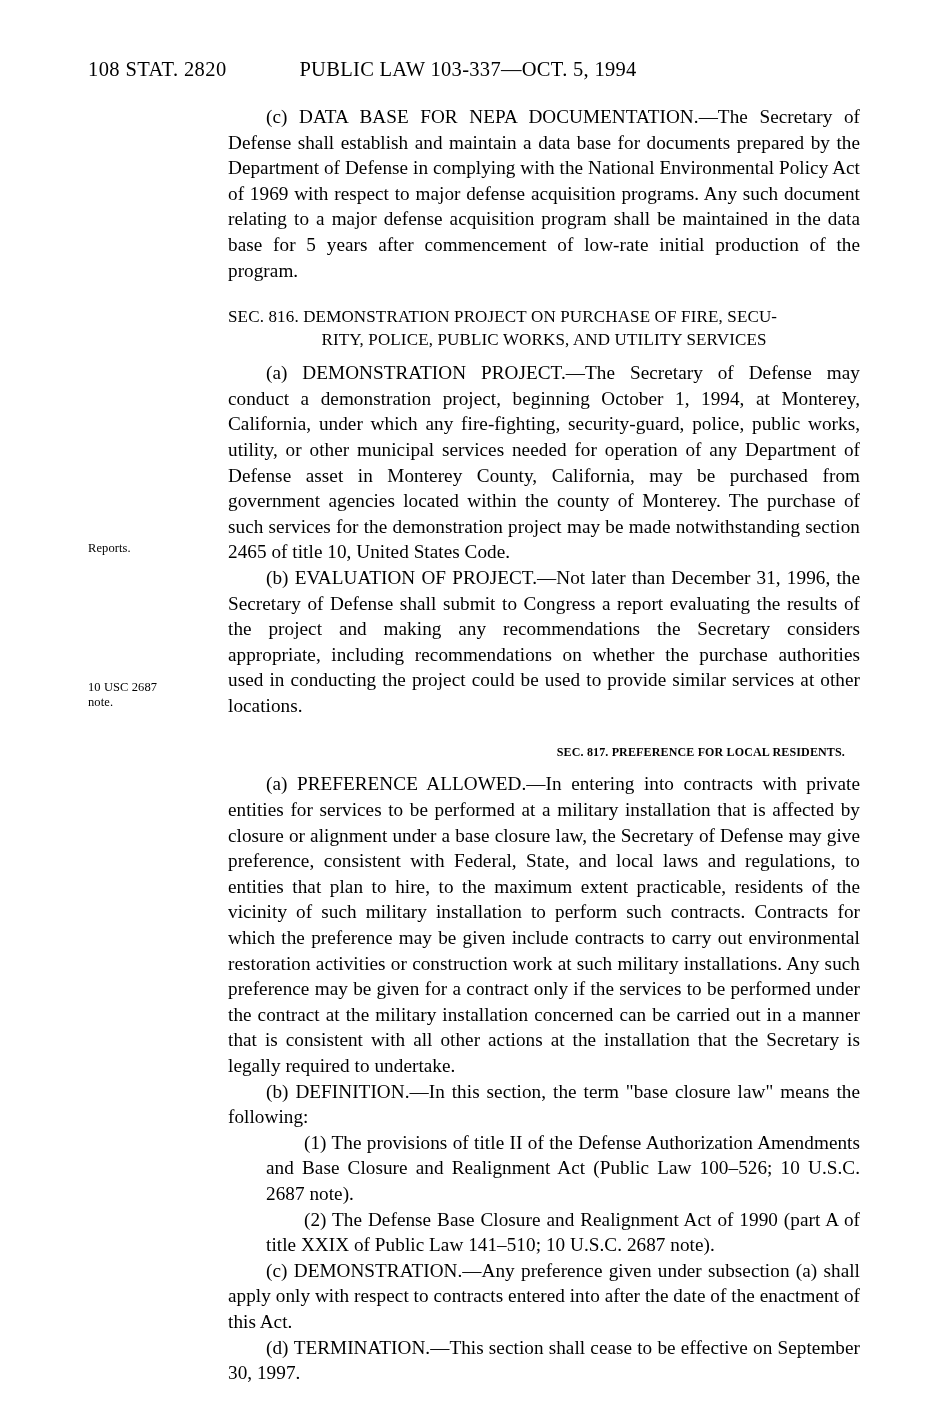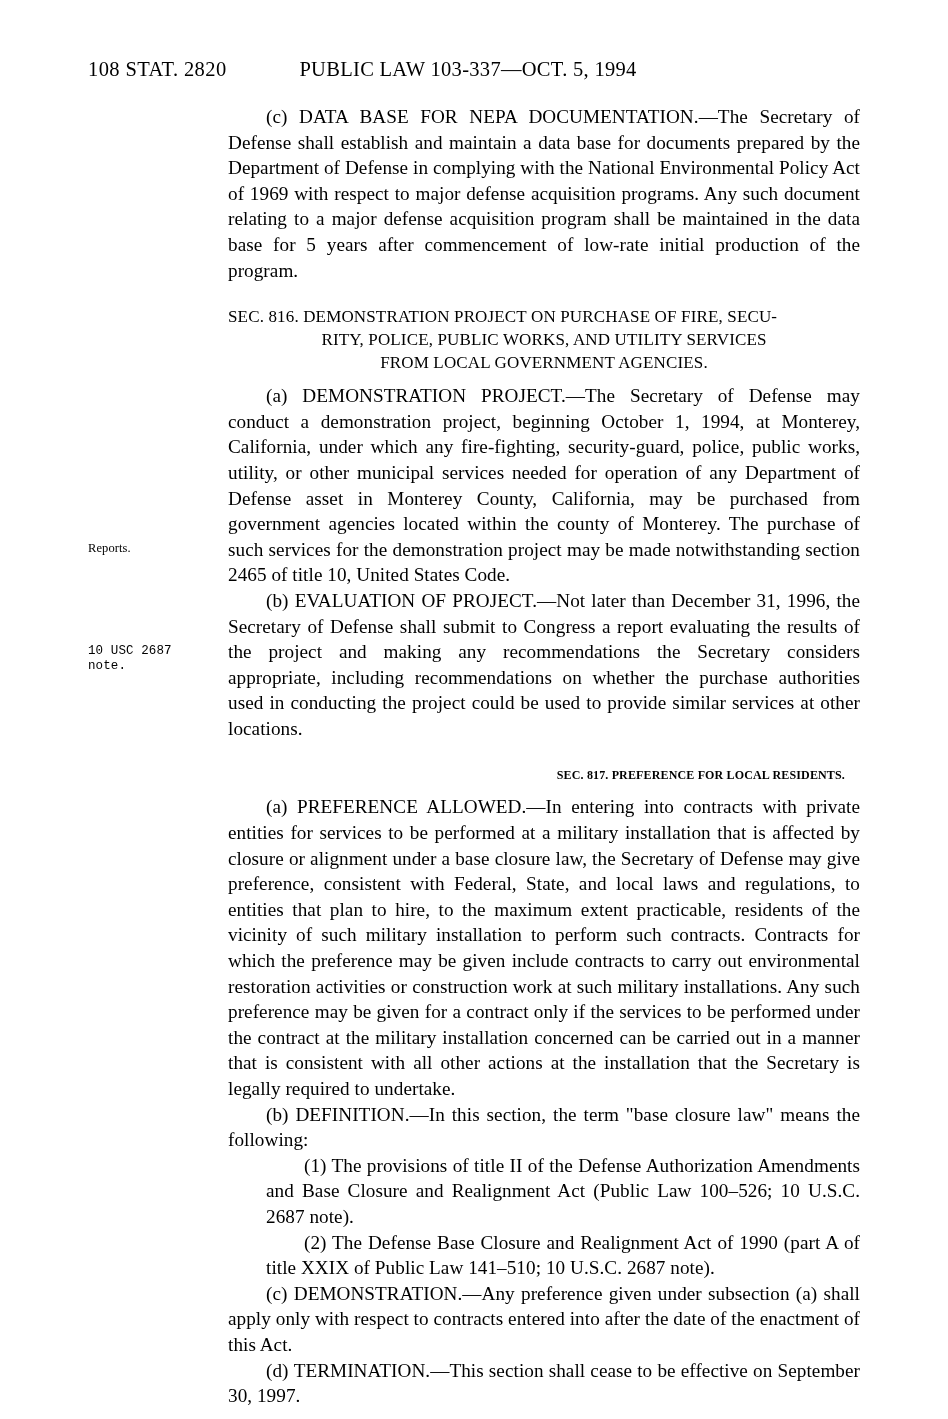--- a/index.html
+++ b/index.html
@@ -56,21 +56,21 @@
   .margin-note {
     position: absolute;
     left: 88px;
     width: 118px;
     font-size: 12.5px;
     line-height: 15px;
     font-family: "Liberation Serif", serif;
     letter-spacing: 0.1px;
   }
   .margin-note.reports { top: 541px; }
-  .margin-note.usc { top: 644px; font-family: Liberation Mono, monospace; }
+  .margin-note.usc { top: 680px; }
 
   
   .col {
     position: absolute;
     left: 228px;
     top: 104px;
     width: 632px;
   }
   p {
     margin: 0;
@@ -128,21 +128,20 @@
   <div class="margin-note usc" style="white-space: pre-line;">10 USC 2687
 note.</div>
 
   <div class="col">
 
     <p class="indent">(c) <span class="sc">DATA BASE FOR NEPA DOCUMENTATION.</span>—The Secretary of Defense shall establish and maintain a data base for documents prepared by the Department of Defense in complying with the National Environmental Policy Act of 1969 with respect to major defense acquisition programs. Any such document relating to a major defense acquisition program shall be maintained in the data base for 5 years after commencement of low-rate initial production of the program.</p>
 
     <div class="heading gap-head-top gap-head-bottom">
       <span class="l1">SEC. 816. DEMONSTRATION PROJECT ON PURCHASE OF FIRE, SECU-</span>
       <span class="l2">RITY, POLICE, PUBLIC WORKS, AND UTILITY SERVICES</span>
-      <span class="l3">FROM LOCAL GOVERNMENT AGENCIES.</span>
     </div>
 
     <p class="indent">(a) <span class="sc">DEMONSTRATION PROJECT.</span>—The Secretary of Defense may conduct a demonstration project, beginning October 1, 1994, at Monterey, California, under which any fire-fighting, security-guard, police, public works, utility, or other municipal services needed for operation of any Department of Defense asset in Monterey County, California, may be purchased from government agencies located within the county of Monterey. The purchase of such services for the demonstration project may be made notwithstanding section 2465 of title 10, United States Code.</p>
     <p class="indent">(b) <span class="sc">EVALUATION OF PROJECT.</span>—Not later than December 31, 1996, the Secretary of Defense shall submit to Congress a report evaluating the results of the project and making any recommendations the Secretary considers appropriate, including recommendations on whether the purchase authorities used in conducting the project could be used to provide similar services at other locations.</p>
 
     <div class="sec-head gap-sec-top gap-sec-bottom">SEC. 817. PREFERENCE FOR LOCAL RESIDENTS.</div>
 
     <p class="indent">(a) <span class="sc">PREFERENCE ALLOWED.</span>—In entering into contracts with private entities for services to be performed at a military installation that is affected by closure or alignment under a base closure law, the Secretary of Defense may give preference, consistent with Federal, State, and local laws and regulations, to entities that plan to hire, to the maximum extent practicable, residents of the vicinity of such military installation to perform such contracts. Contracts for which the preference may be given include contracts to carry out environmental restoration activities or construction work at such military installations. Any such preference may be given for a contract only if the services to be performed under the contract at the military installation concerned can be carried out in a manner that is consistent with all other actions at the installation that the Secretary is legally required to undertake.</p>
     <p class="indent">(b) <span class="sc">DEFINITION.</span>—In this section, the term "base closure law" means the following:</p>
     <p class="subsub">(1) The provisions of title II of the Defense Authorization Amendments and Base Closure and Realignment Act (Public Law 100–526; 10 U.S.C. 2687 note).</p>

